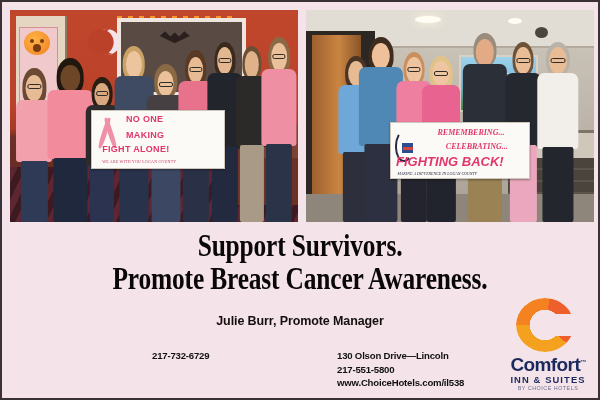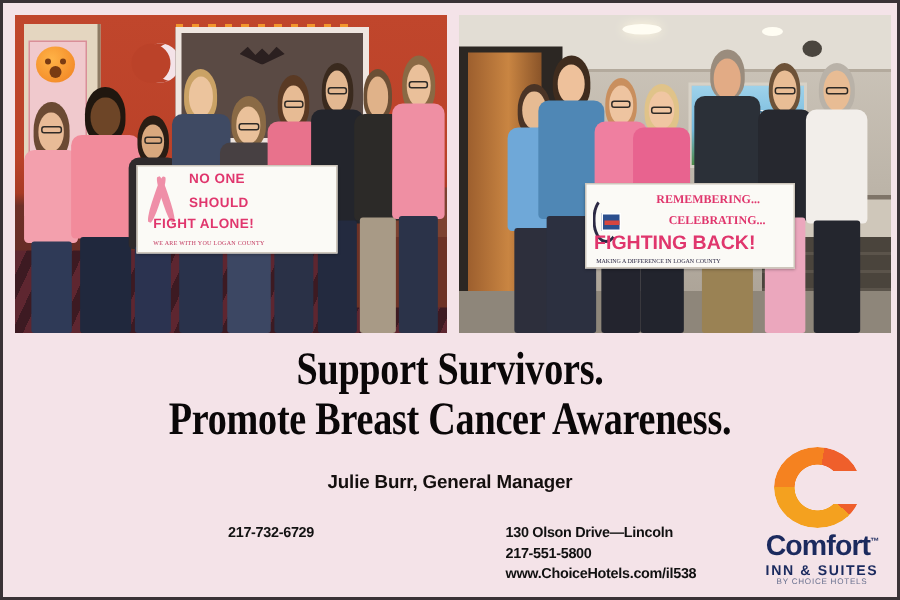--- a/index.html
+++ b/index.html
@@ -60,21 +60,21 @@
   .person{position:absolute;bottom:0;}
   .head{position:absolute;left:50%;transform:translateX(-50%);border-radius:50%;}
   .hair{position:absolute;left:50%;transform:translateX(-50%);border-radius:50% 50% 40% 40%;}
   .body{position:absolute;left:50%;transform:translateX(-50%);border-radius:7px 7px 3px 3px;}
   .legs{position:absolute;left:50%;transform:translateX(-50%);border-radius:2px;}
   .glasses{position:absolute;left:50%;transform:translateX(-50%);height:3px;border:1px solid #2e2a26;border-radius:2px;}
 
   
   .sign{position:absolute;background:#fbfaf6;border:1px solid #cdc6bb;box-shadow:0 1px 2px rgba(0,0,0,.35);}
   .sign-left{left:28%;top:47%;width:46%;height:27%;}
-  .sign-right{left:29%;top:53%;width:48%;height:26%;}
+  .sign-right{left:29%;top:53%;width:48%;height:26%;font-style:italic;}
   .ribbon{position:absolute;left:5%;top:12%;width:16%;height:72%;}
   .ribbon i{position:absolute;top:0;width:23%;height:78%;background:#ef8fa8;border-radius:40%;}
   .ribbon i:first-child{left:18%;transform:rotate(18deg);}
   .ribbon i:last-child{left:45%;transform:rotate(-18deg);}
   .sl1,.sl2,.sl3{position:absolute;left:26%;color:#e0366d;font-weight:bold;
      font-family:"Liberation Sans",sans-serif;letter-spacing:.3px;}
   .sl1{top:6%;font-size:9px;}
   .sl2{top:33%;font-size:9px;}
   .sl3{top:58%;font-size:9px;left:8%;color:#e0366d;}
   .sl4{position:absolute;left:8%;top:84%;font-size:4px;color:#c2385f;letter-spacing:.2px;
@@ -215,21 +215,21 @@
         <div class="body" style="top:18%;width:94%;height:41%;background:#ef8fa3;"></div>
         <div class="legs" style="top:58%;width:70%;height:42%;background:#2b3349;"></div>
       </div>
 
       <div class="sign sign-left">
         <div class="ribbon">
             <i></i>
             <i></i>
           </div>
         <div class="sl1">NO ONE</div>
-        <div class="sl2">SHOULD</div>
+        <div class="sl2">MAKING</div>
         <div class="sl3">FIGHT ALONE!</div>
         <div class="sl4">WE ARE WITH YOU LOGAN COUNTY</div>
       </div>
     </div>
 
     <div class="photo photo-right">
       <div class="wall-r"></div>
       <div class="ceiling-r"></div>
       <div class="light-r"></div>
       <div class="light-r2"></div>
@@ -299,21 +299,21 @@
         <div class="sr3">FIGHTING BACK!</div>
         <div class="sr4">MAKING A DIFFERENCE IN LOGAN COUNTY</div>
       </div>
     </div>
   </div>
 
   <div class="headline">
     <div class="hl1">Support Survivors.</div>
     <div class="hl2">Promote Breast Cancer Awareness.</div>
   </div>
-  <div class="subtitle">Julie Burr, General Manager</div>
+  <div class="subtitle">Julie Burr, Promote Manager</div>
 
 
   <div class="addr addr-1">
     <div>217-732-6729</div>
   </div>
 
   <div class="addr addr-2">
     <div>130 Olson Drive—Lincoln</div>
     <div>217-551-5800</div>
     <div>www.ChoiceHotels.com/il538</div>

